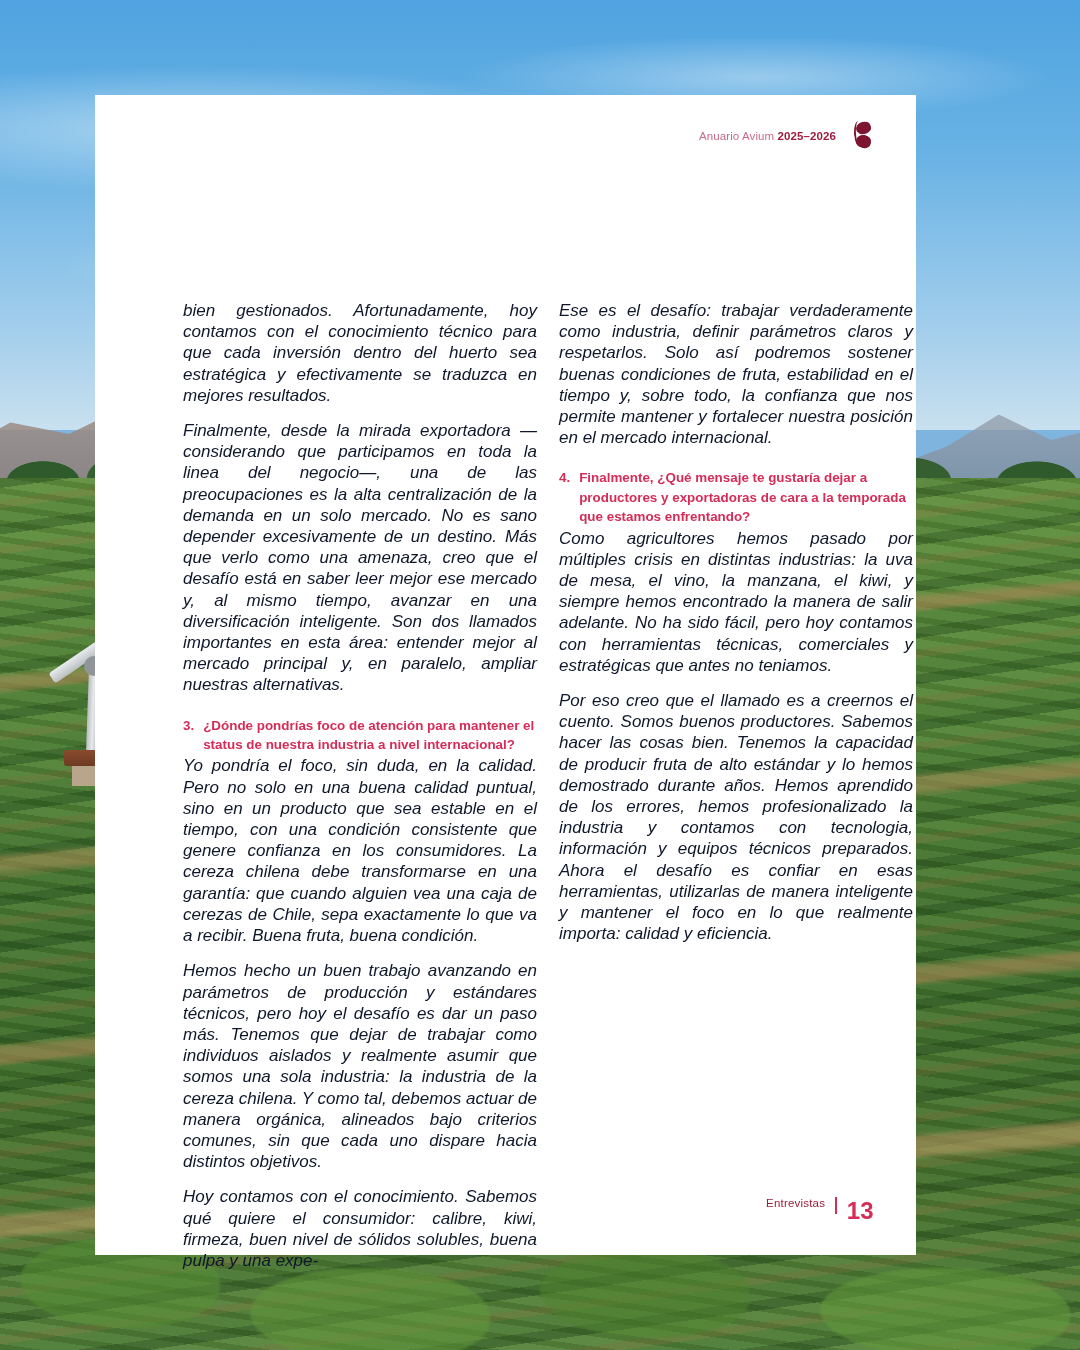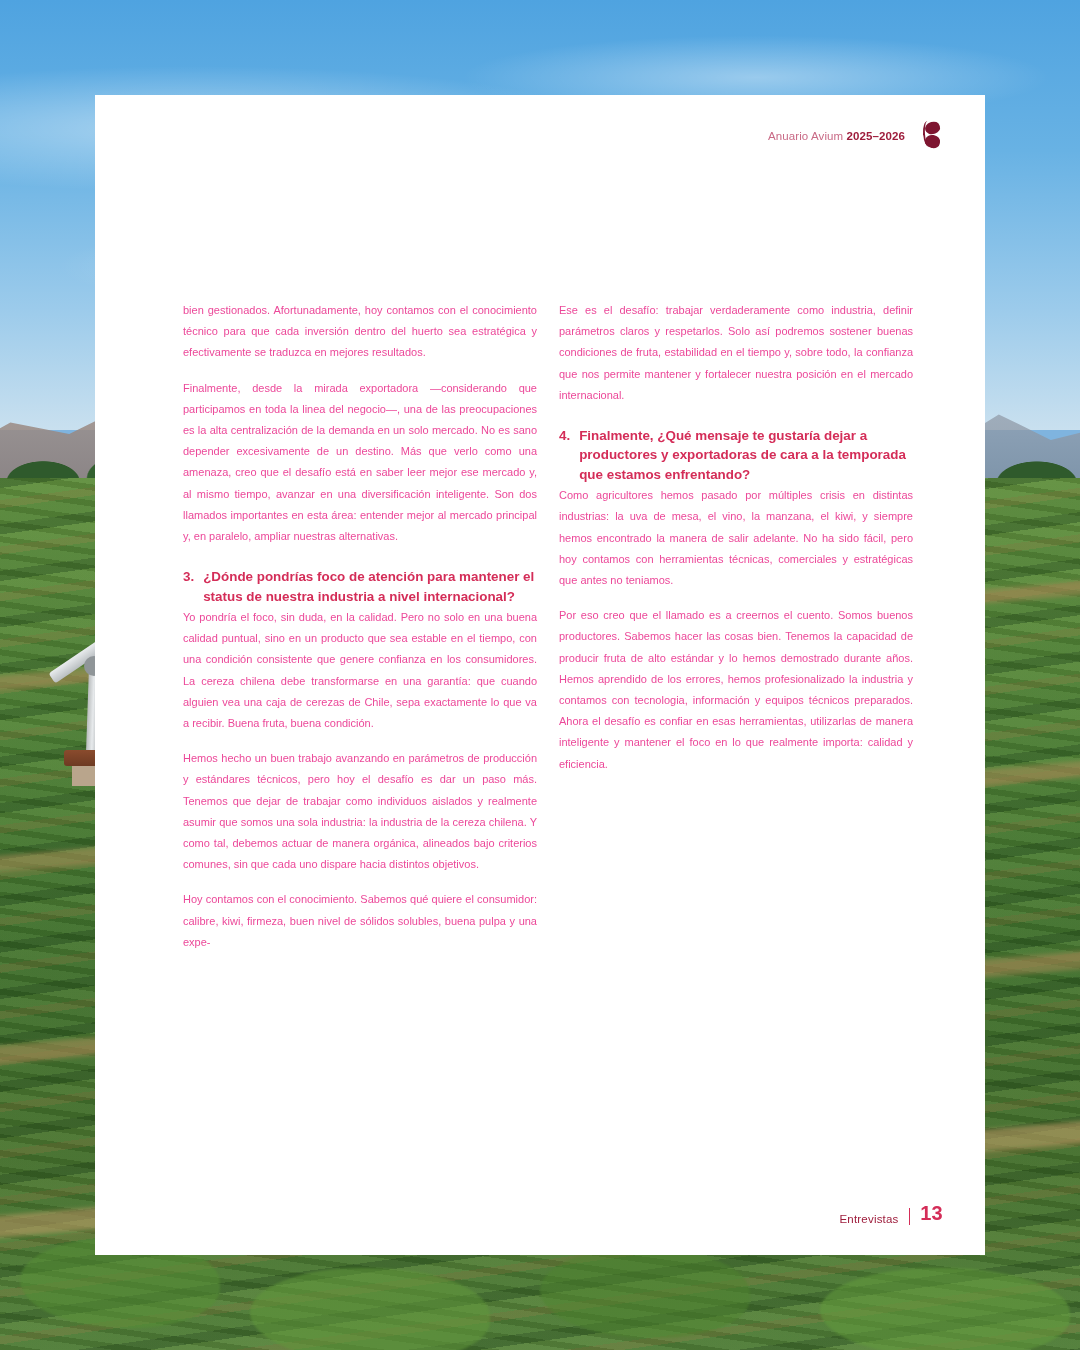--- a/index.html
+++ b/index.html
@@ -116,21 +116,21 @@
   .wm-pad {
     position: absolute; left: 32px; top: 146px; width: 48px; height: 20px;
     background: #b9a58c;
   }
 
   
   .page {
     position: absolute;
     left: 95px;
     top: 95px;
-    width: 890px;
+    width: 821px;
     height: 1160px;
     background: #ffffff;
   }
 
   
   .page-header {
     position: absolute;
     right: 42px;
     top: 26px;
     display: flex;
@@ -173,27 +173,28 @@
     position: absolute;
     left: 88px;
     top: 205px;
     width: 730px;
     display: flex;
     gap: 22px;
   }
   .col { width: 354px; }
 
   p.body {
-    font-size: 11px;
+    font-size: 17px;
     line-height: 21.2px;
-    color: #ec4899;
+    color: #0f172a;
     text-align: justify;
     text-justify: inter-word;
     hyphens: manual;
     margin-bottom: 14px;
+    font-style: italic;
   }
   p.body.last  { margin-bottom: 0; }
 
   
   .question {
     display: flex;
     gap: 9px;
     color: #d42d58;
     font-weight: bold;
     font-size: 13.4px;
@@ -203,35 +204,35 @@
   }
   .q-num { flex: 0 0 auto; }
   .q-text { flex: 1 1 auto; }
 
   
   .page-footer {
     position: absolute;
     right: 42px;
     bottom: 30px;
     display: flex;
-    align-items: flex-end;
+    align-items: flex-start;
     gap: 10px;
   }
   .footer-label {
     font-size: 11.5px;
     color: #9e1d3c;
     letter-spacing: .2px;
   }
   .footer-rule {
     width: 1.6px;
     height: 17px;
     background: #d42d58;
   }
   .footer-page {
-    font-size: 20px;
+    font-size: 24px;
     font-weight: bold;
     color: #d42d58;
     letter-spacing: .3px;
   }
 </style>
 </head>
 <body>
 
 <div class="photo-bg">
   <div class="sky"></div>

